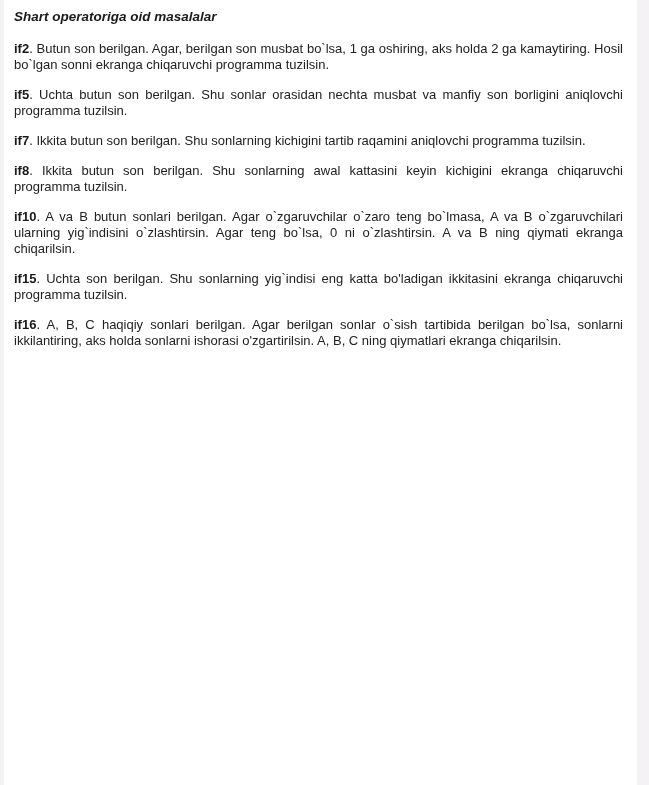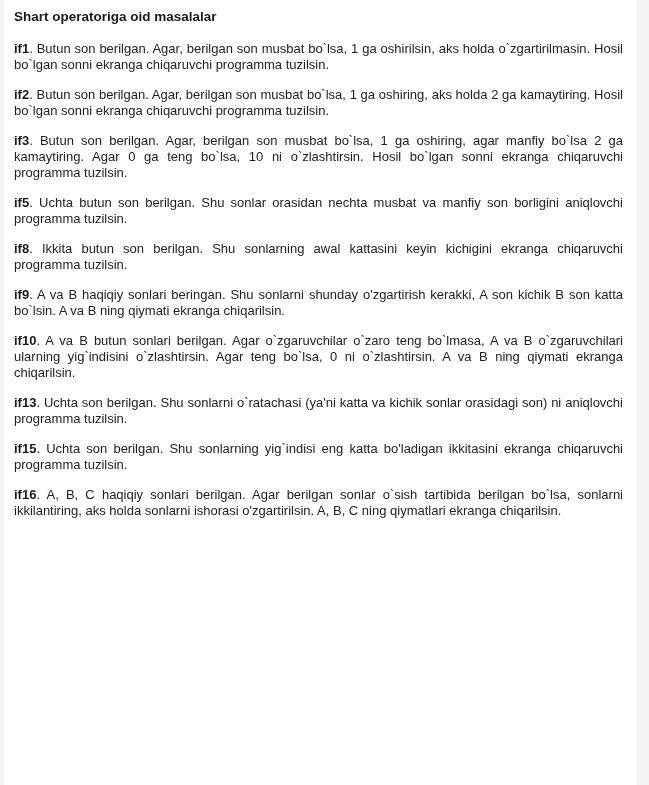--- a/index.html
+++ b/index.html
@@ -20,20 +20,21 @@
     min-height: 785px;
     background: #ffffff;
     padding: 9px 14px 12px 10px;
   }
   .doc-title {
     font-size: 13.5px;
     font-weight: bold;
     color: #1a1a1a;
     margin: 0 0 16px 0;
     line-height: 16px;
+    font-style: italic;
   }
   .problem {
     font-size: 13px;
     line-height: 16px;
     color: #222222;
     text-align: justify;
     margin: 0 0 14px 0;
   }
   .problem:last-child {
     margin-bottom: 12px;
@@ -42,23 +43,20 @@
     font-weight: bold;
     color: #1a1a1a;
   }
 </style>
 </head>
 <body>
 
 <div class="page">
   <div class="doc-title">Shart operatoriga oid masalalar</div>
 
-  <p class="problem"><b>if1</b><span>. Butun son berilgan. Agar, berilgan son musbat bo`lsa, 1 ga oshirilsin, aks holda o`zgartirilmasin. Hosil bo`lgan sonni ekranga chiqaruvchi programma tuzilsin.</span></p>
   <p class="problem"><b>if2</b><span>. Butun son berilgan. Agar, berilgan son musbat bo`lsa, 1 ga oshiring, aks holda 2 ga kamaytiring. Hosil bo`lgan sonni ekranga chiqaruvchi programma tuzilsin.</span></p>
-  <p class="problem"><b>if3</b><span>. Butun son berilgan. Agar, berilgan son musbat bo`lsa, 1 ga oshiring, agar manfiy bo`lsa 2 ga kamaytiring. Agar 0 ga teng bo`lsa, 10 ni o`zlashtirsin. Hosil bo`lgan sonni ekranga chiqaruvchi programma tuzilsin.</span></p>
   <p class="problem"><b>if5</b><span>. Uchta butun son berilgan. Shu sonlar orasidan nechta musbat va manfiy son borligini aniqlovchi programma tuzilsin.</span></p>
+  <p class="problem"><b>if7</b><span>. Ikkita butun son berilgan. Shu sonlarning kichigini tartib raqamini aniqlovchi programma tuzilsin.</span></p>
   <p class="problem"><b>if8</b><span>. Ikkita butun son berilgan. Shu sonlarning awal kattasini keyin kichigini ekranga chiqaruvchi programma tuzilsin.</span></p>
-  <p class="problem"><b>if9</b><span>. A va B haqiqiy sonlari beringan. Shu sonlarni shunday o'zgartirish kerakki, A son kichik B son katta bo`lsin. A va B ning qiymati ekranga chiqarilsin.</span></p>
   <p class="problem"><b>if10</b><span>. A va B butun sonlari berilgan. Agar o`zgaruvchilar o`zaro teng bo`lmasa, A va B o`zgaruvchilari ularning yig`indisini o`zlashtirsin. Agar teng bo`lsa, 0 ni o`zlashtirsin. A va B ning qiymati ekranga chiqarilsin.</span></p>
-  <p class="problem"><b>if13</b><span>. Uchta son berilgan. Shu sonlarni o`ratachasi (ya'ni katta va kichik sonlar orasidagi son) ni aniqlovchi programma tuzilsin.</span></p>
   <p class="problem"><b>if15</b><span>. Uchta son berilgan. Shu sonlarning yig`indisi eng katta bo'ladigan ikkitasini ekranga chiqaruvchi programma tuzilsin.</span></p>
   <p class="problem"><b>if16</b><span>. A, B, C haqiqiy sonlari berilgan. Agar berilgan sonlar o`sish tartibida berilgan bo`lsa, sonlarni ikkilantiring, aks holda sonlarni ishorasi o'zgartirilsin. A, B, C ning qiymatlari ekranga chiqarilsin.</span></p>
 </div>
 
 </body></html>

